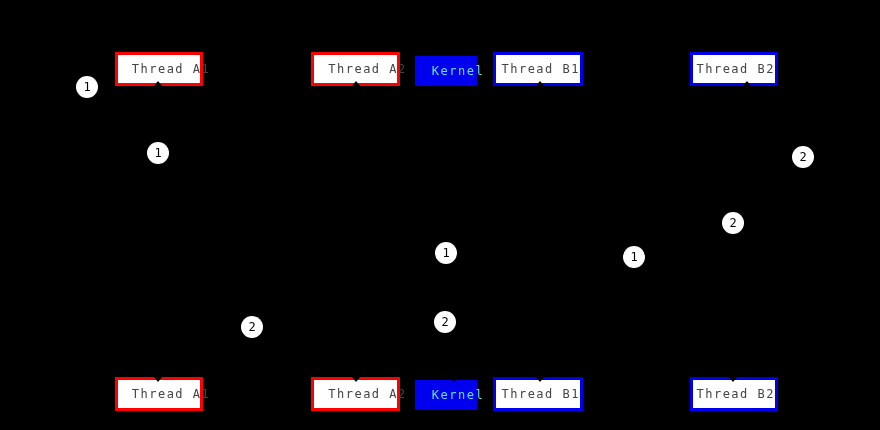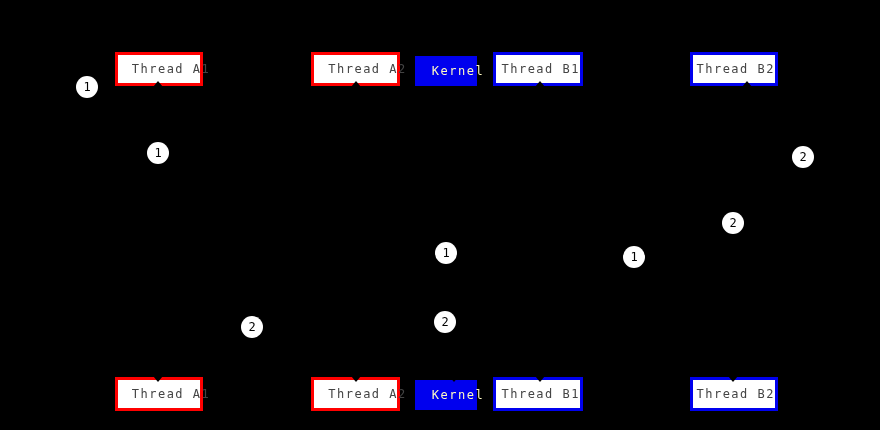--- a/index.html
+++ b/index.html
@@ -22,21 +22,21 @@
   }
   .box span{
     font-size:12px;
     letter-spacing:1.5px;
     color:#444444;
     white-space:nowrap;
   }
   .thread-a{border:3px solid #ff0000;}
   .thread-b{border:3px solid #0000ee;justify-content:flex-end;}
   .kernel{background:#0000ee;border:none;}
-  .kernel span{color:#fef9c3;}
+  .kernel span{color:#5eead4;}
   .marker{
     position:absolute;
     width:22px;height:22px;
     border-radius:50%;
     background:#ffffff;
     display:flex;
     align-items:center;
     justify-content:center;
     z-index:4;
   }

